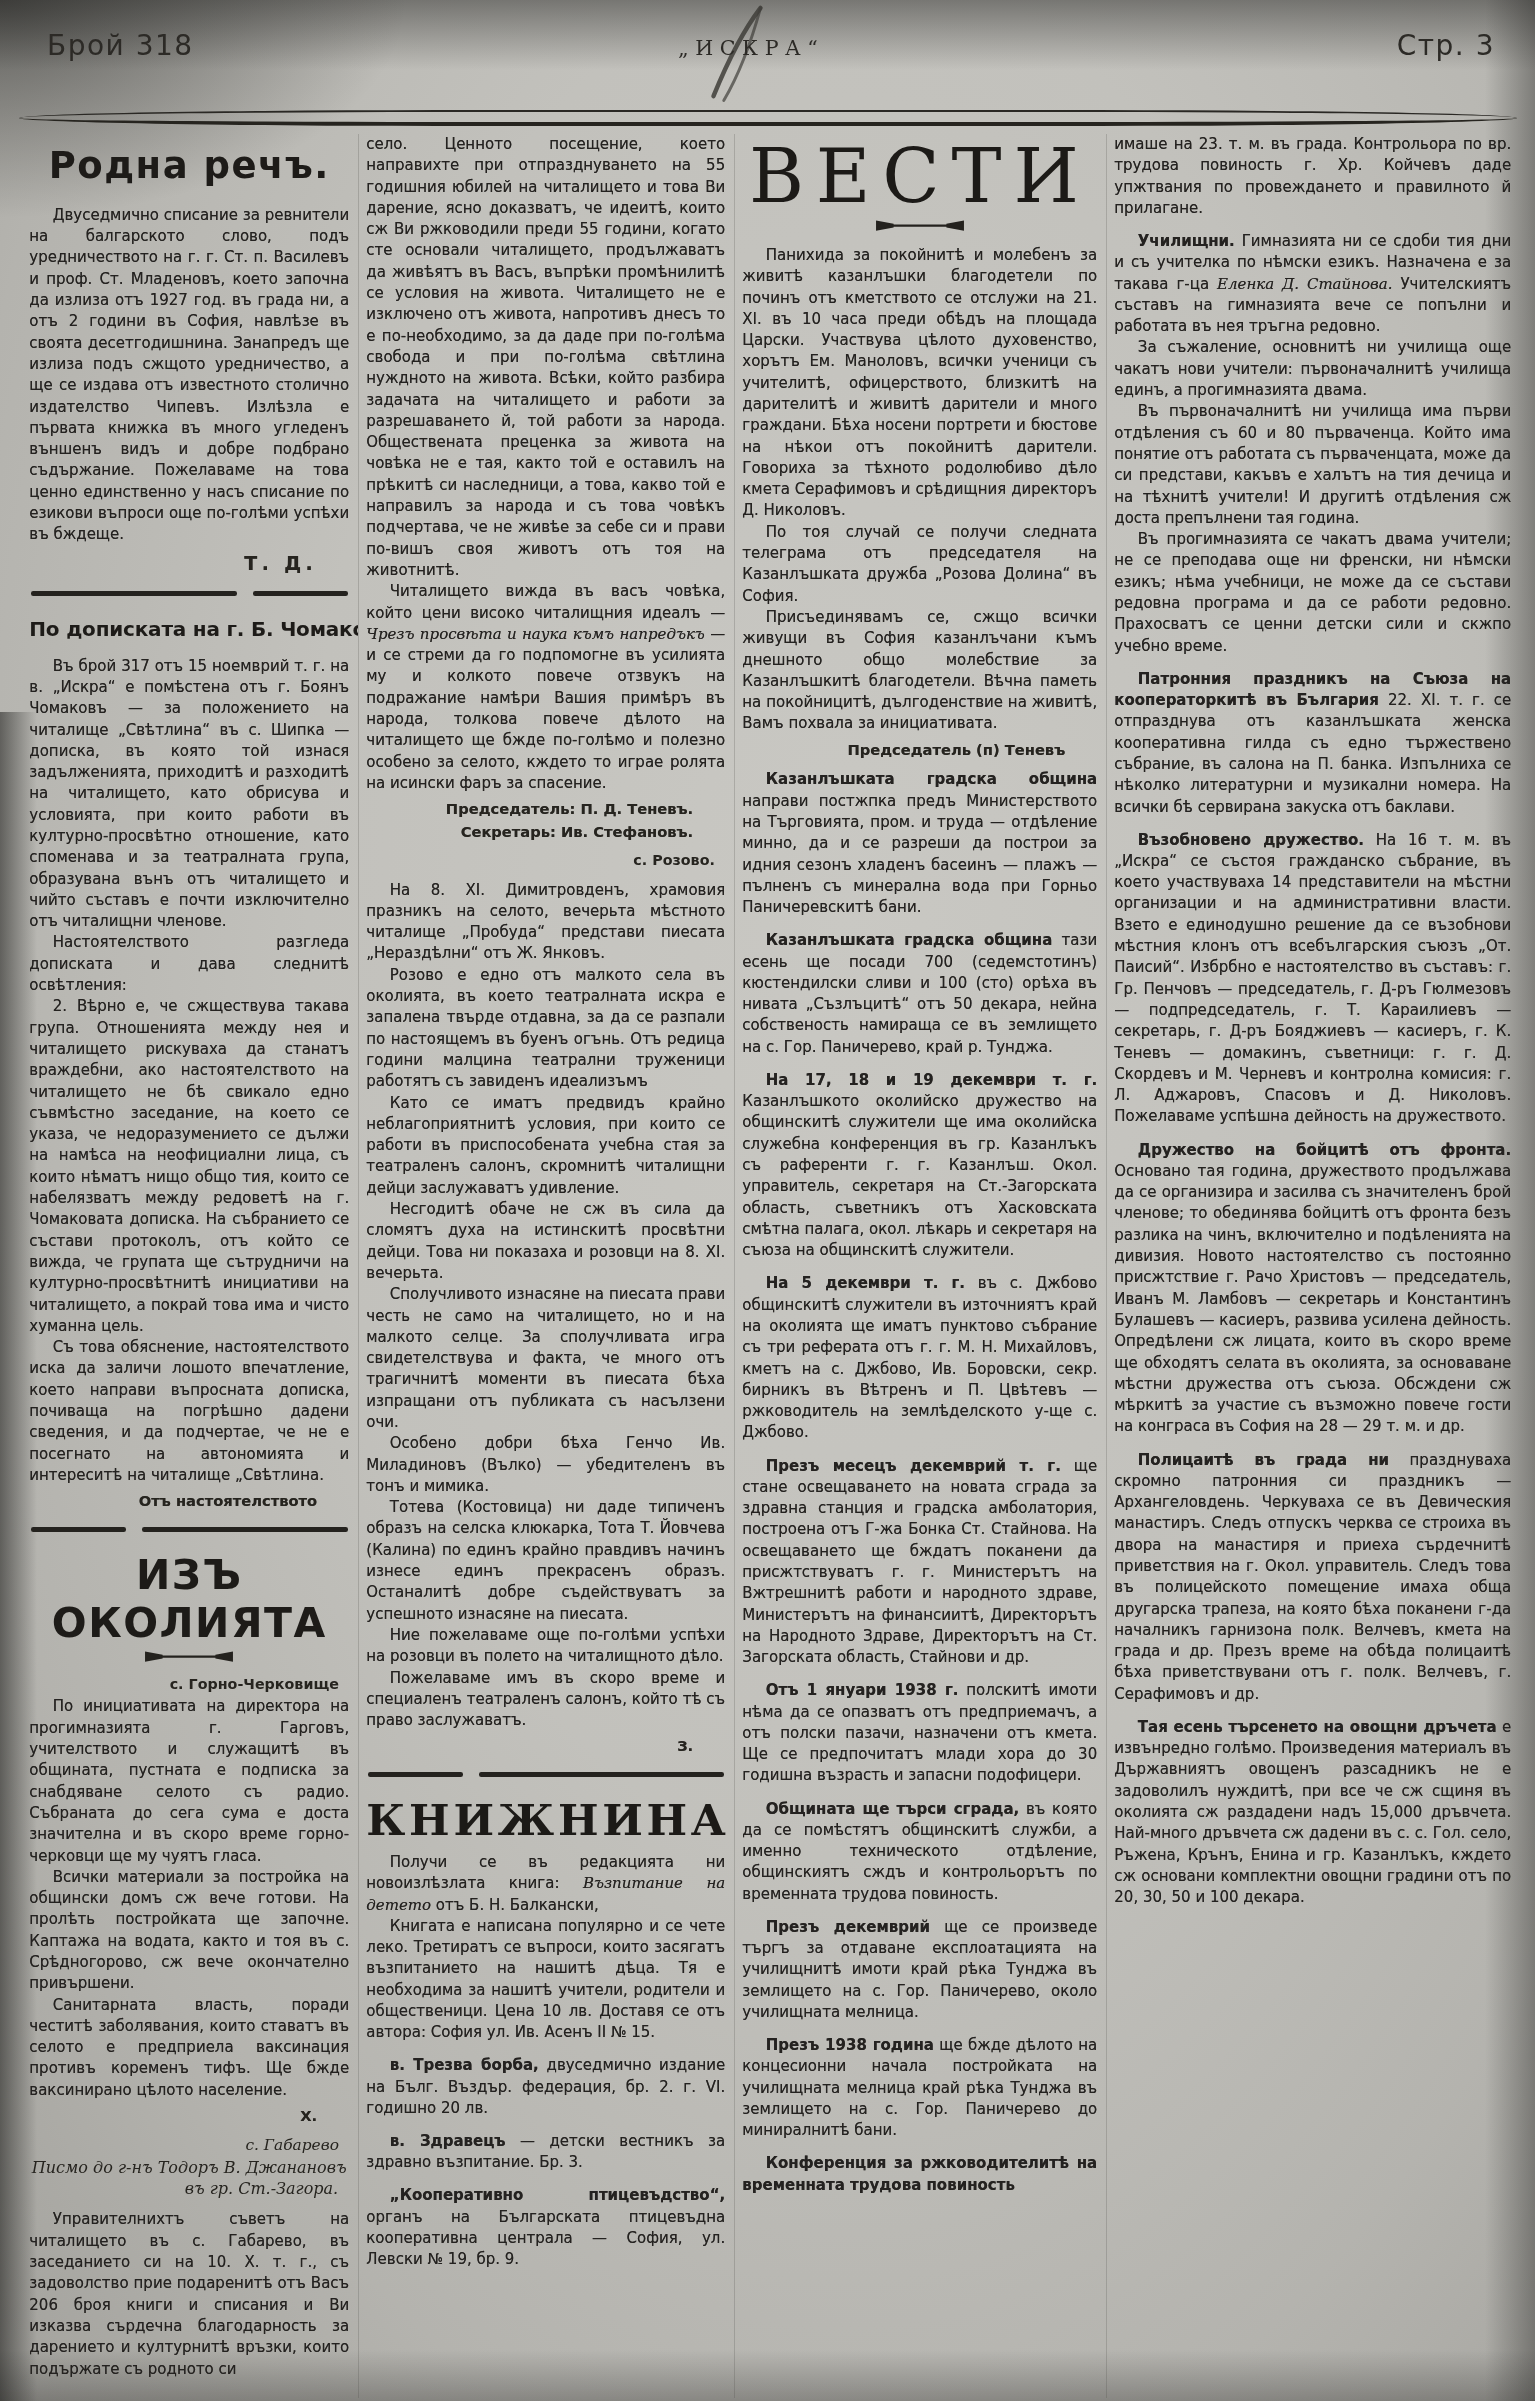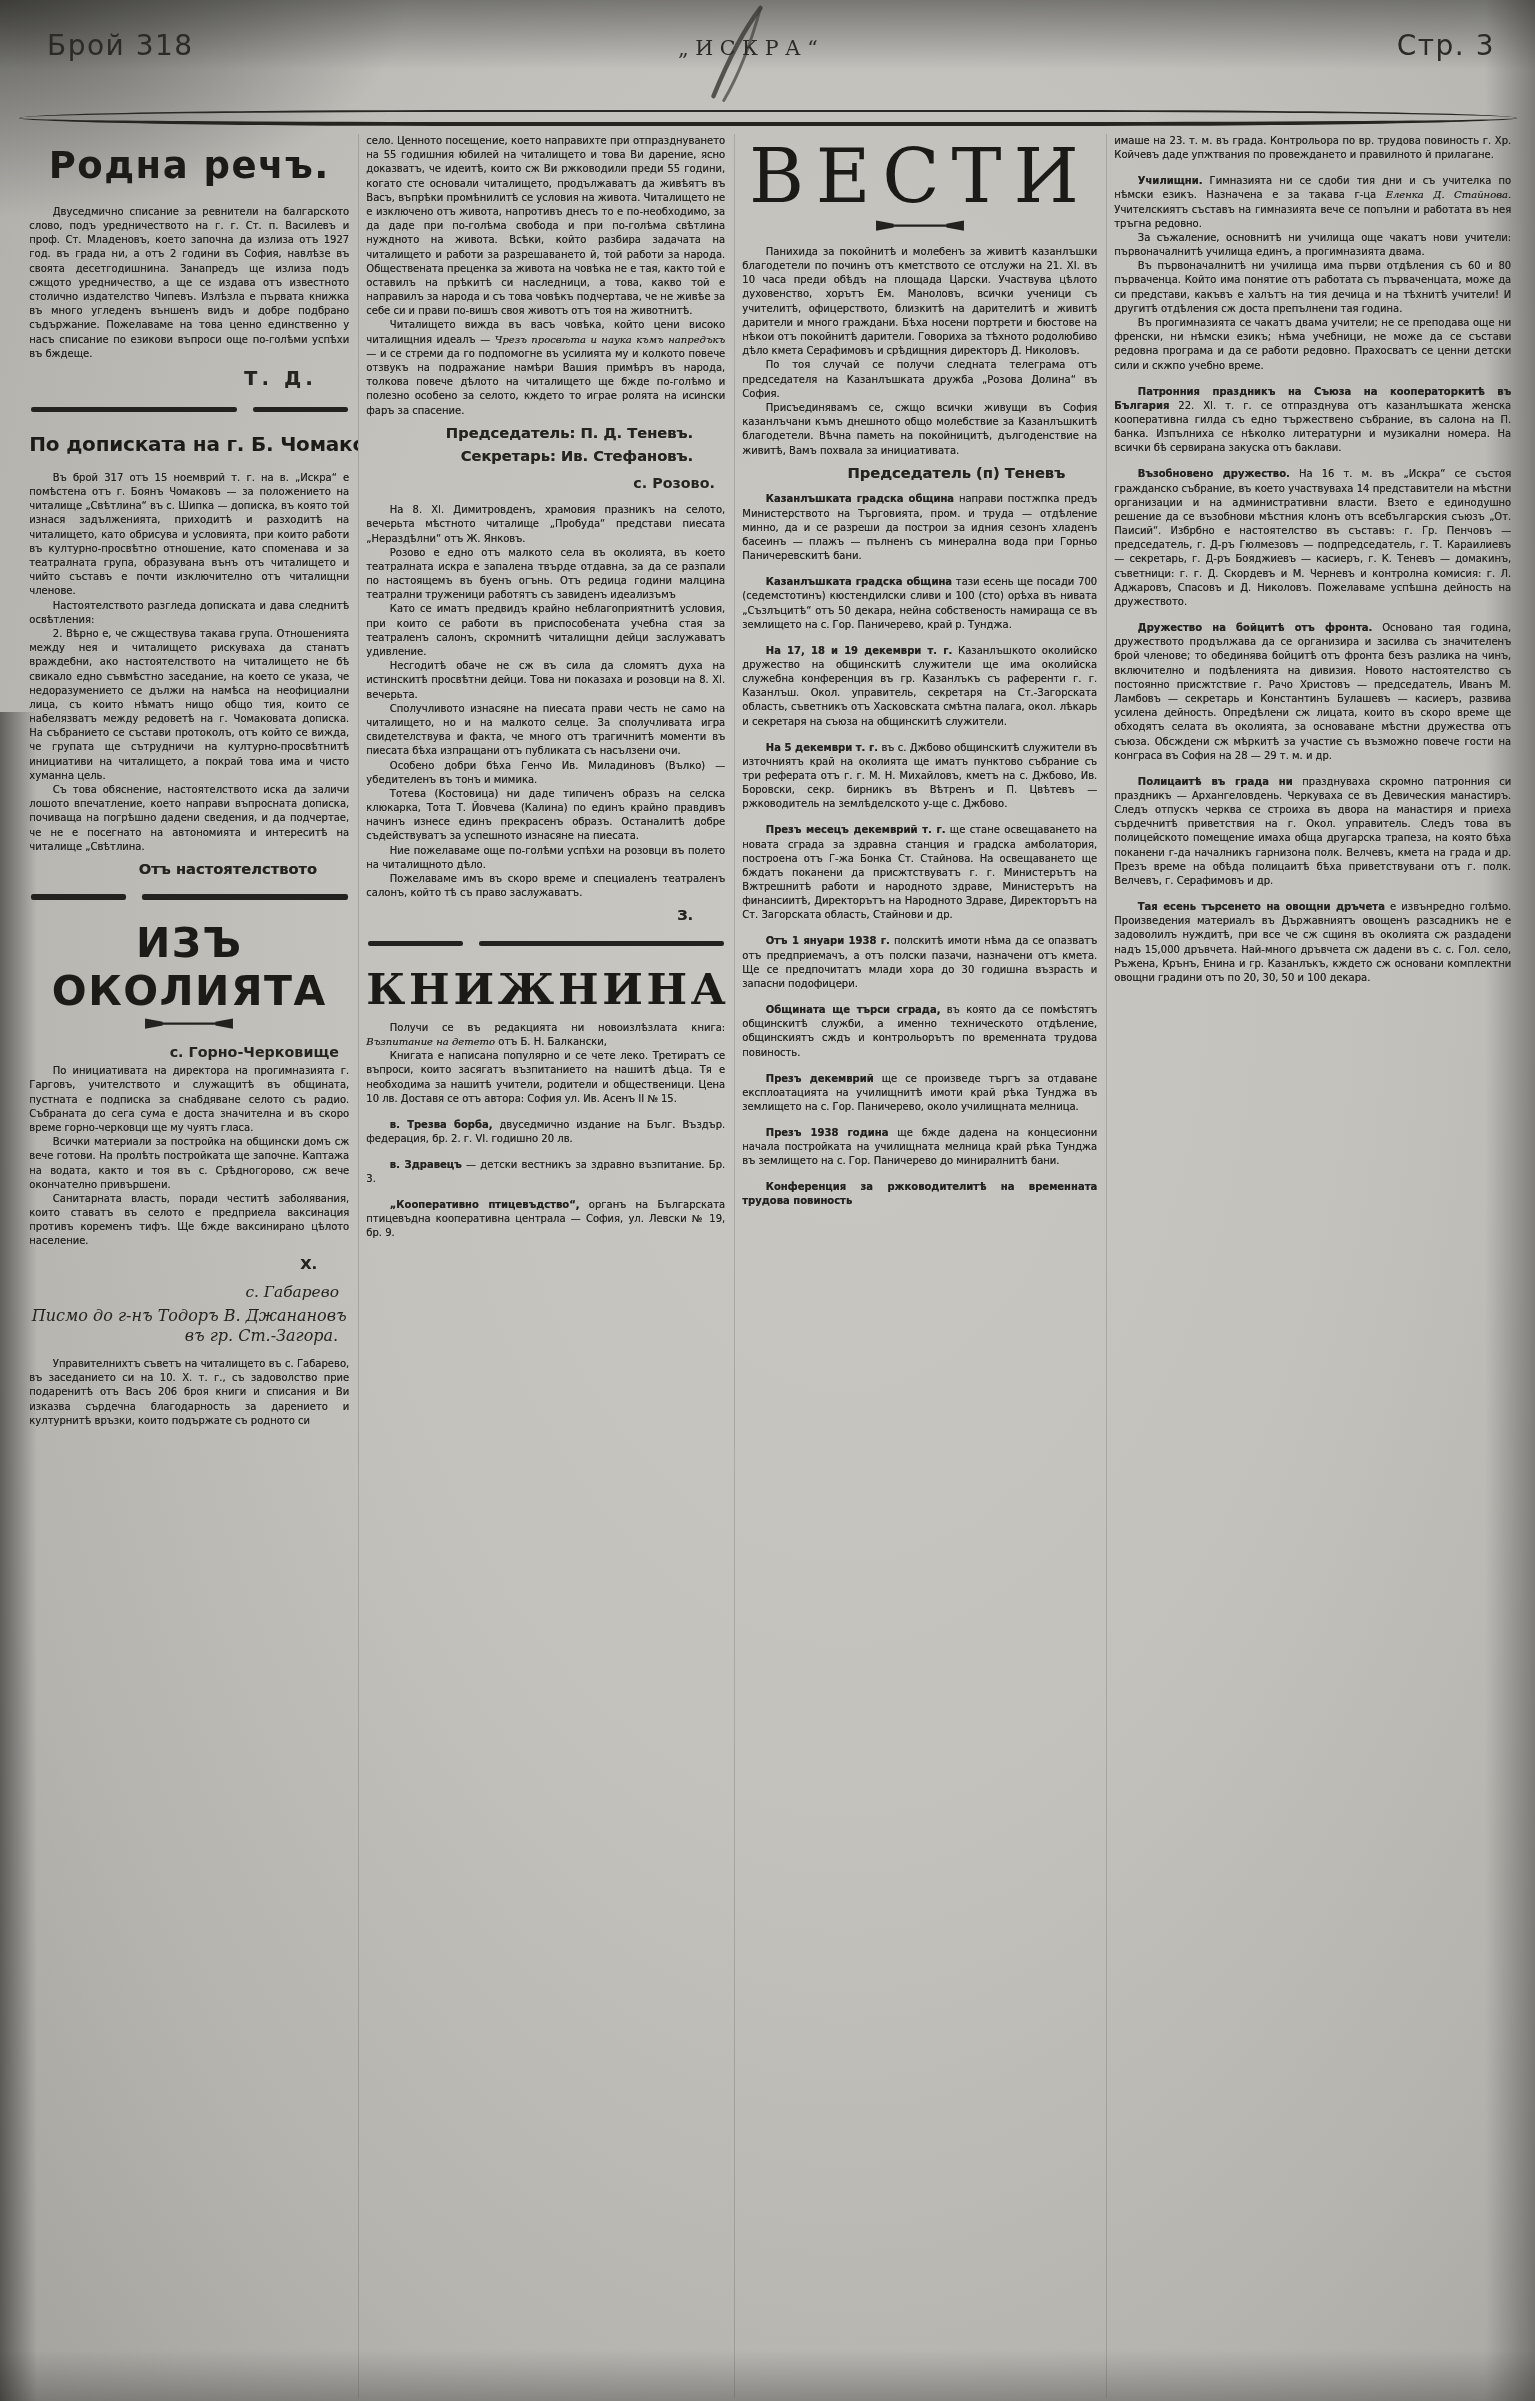--- a/index.html
+++ b/index.html
@@ -26,21 +26,21 @@
   .mast-rule{position:absolute;top:110px;left:19px;right:19px;height:9.5px;
     border-top:2.2px solid #2a2824;border-bottom:4.4px solid #26241f;border-radius:60%/100%;}
 
   .pen{position:absolute;top:1.5px;left:687px;width:125px;height:125px;}
 
   .cols{position:absolute;top:134px;left:22px;right:16px;bottom:2.9px;display:grid;
     grid-template-columns:336px 376px 372px 1fr;}
   .col{overflow:hidden;padding:0 8.8px 0 7.3px;}
   .col + .col{border-left:0.7px solid rgba(70,68,62,.22);}
 
-  .par{margin:0;text-align:justify;text-indent:23.5px;font-size:10px;line-height:1.42;
+  .par{margin:0;text-align:justify;text-indent:23.5px;font-size:15px;line-height:1.42;
     color:#242220;text-shadow:0 0 0.4px rgba(35,33,30,.65);}
   .par.ni{text-indent:0;}
   .par.gap{margin-top:11.8px;}
   .par b{font-weight:bold;}
   .par i{font-style:italic;font-family:"DejaVu Serif",serif;}
 
   .sig{text-align:right;font-weight:bold;font-size:14.7px;margin:5.9px 32px 4.4px 0;text-shadow:0 0 0.4px rgba(35,33,30,.6);}
   .sig.big{font-size:19px;letter-spacing:4.4px;margin-top:6px;}
   .dateline{text-align:right;font-weight:bold;font-size:14.3px;margin:11.8px 10.3px 4.4px 0;}
   .dateline.it{font-style:italic;font-family:"DejaVu Serif",serif;font-weight:normal;font-size:15.4px;}
@@ -159,21 +159,21 @@
         <p class="par"><span>Присъединявамъ се, сжщо всички живущи въ София казанлъчани къмъ днешното общо молебствие за Казанлъшкитѣ благодетели. Вѣчна паметь на покойницитѣ, дългоденствие на живитѣ, Вамъ похвала за инициативата.</span></p>
         <div class="sig">Председатель (п) Теневъ</div>
         <p class="par gap"><b>Казанлъшката градска община</b><span> направи постжпка предъ Министерството на Търговията, пром. и труда — отдѣление минно, да и се разреши да построи за идния сезонъ хладенъ басеинъ — плажъ — пълненъ съ минерална вода при Горньо Паничеревскитѣ бани.</span></p>
         <p class="par gap"><b>Казанлъшката градска община</b><span> тази есень ще посади 700 (седемстотинъ) кюстендилски сливи и 100 (сто) орѣха въ нивата „Съзлъцитѣ“ отъ 50 декара, нейна собственость намираща се въ землището на с. Гор. Паничерево, край р. Тунджа.</span></p>
         <p class="par gap"><b>На 17, 18 и 19 декември т. г.</b><span> Казанлъшкото околийско дружество на общинскитѣ служители ще има околийска служебна конференция въ гр. Казанлъкъ съ раференти г. г. Казанлъш. Окол. управитель, секретаря на Ст.-Загорската область, съветникъ отъ Хасковската смѣтна палага, окол. лѣкарь и секретаря на съюза на общинскитѣ служители.</span></p>
         <p class="par gap"><b>На 5 декември т. г.</b><span> въ с. Джбово общинскитѣ служители въ източниятъ край на околията ще иматъ пунктово събрание съ три реферата отъ г. г. М. Н. Михайловъ, кметъ на с. Джбово, Ив. Боровски, секр. бирникъ въ Вѣтренъ и П. Цвѣтевъ — ржководитель на землѣделското у-ще с. Джбово.</span></p>
         <p class="par gap"><b>Презъ месецъ декемврий т. г.</b><span> ще стане освещаването на новата сграда за здравна станция и градска амболатория, построена отъ Г-жа Бонка Ст. Стайнова. На освещаването ще бждатъ поканени да присжтствуватъ г. г. Министерътъ на Вжтрешнитѣ работи и народното здраве, Министерътъ на финансиитѣ, Директорътъ на Народното Здраве, Директорътъ на Ст. Загорската область, Стайнови и др.</span></p>
         <p class="par gap"><b>Отъ 1 януари 1938 г.</b><span> полскитѣ имоти нѣма да се опазватъ отъ предприемачъ, а отъ полски пазачи, назначени отъ кмета. Ще се предпочитатъ млади хора до 30 годишна възрасть и запасни подофицери.</span></p>
         <p class="par gap"><b>Общината ще търси сграда,</b><span> въ която да се помѣстятъ общинскитѣ служби, а именно техническото отдѣление, общинскиятъ сждъ и контрольорътъ по временната трудова повиность.</span></p>
         <p class="par gap"><b>Презъ декемврий</b><span> ще се произведе търгъ за отдаване експлоатацията на училищнитѣ имоти край рѣка Тунджа въ землището на с. Гор. Паничерево, около училищната мелница.</span></p>
-        <p class="par gap"><b>Презъ 1938 година</b><span> ще бжде дадена на концесионни начала постройката на училищната мелница край рѣка Тунджа въ землището на с. Гор. Паничерево до миниралнитѣ бани.</span></p>
+        <p class="par gap"><b>Презъ 1938 година</b><span> ще бжде дѣлото на концесионни начала постройката на училищната мелница край рѣка Тунджа въ землището на с. Гор. Паничерево до миниралнитѣ бани.</span></p>
         <p class="par gap"><b>Конференция за ржководителитѣ на временната трудова повиность</b></p>
       </div>
     <div class="col">
         <p class="par ni"><span>имаше на 23. т. м. въ града. Контрольора по вр. трудова повиность г. Хр. Койчевъ даде упжтвания по провеждането и правилното й прилагане.</span></p>
         <p class="par gap"><b>Училищни.</b><span> Гимназията ни се сдоби тия дни и съ учителка по нѣмски езикъ. Назначена е за такава г-ца </span><i>Еленка Д. Стайнова.</i><span> Учителскиятъ съставъ на гимназията вече се попълни и работата въ нея тръгна редовно.</span></p>
         <p class="par"><span>За съжаление, основнитѣ ни училища още чакатъ нови учители: първоначалнитѣ училища единъ, а прогимназията двама.</span></p>
         <p class="par"><span>Въ първоначалнитѣ ни училища има първи отдѣления съ 60 и 80 първаченца. Който има понятие отъ работата съ първаченцата, може да си представи, какъвъ е халътъ на тия дечица и на тѣхнитѣ учители! И другитѣ отдѣления сж доста препълнени тая година.</span></p>
         <p class="par"><span>Въ прогимназията се чакатъ двама учители; не се преподава още ни френски, ни нѣмски езикъ; нѣма учебници, не може да се състави редовна програма и да се работи редовно. Прахосватъ се ценни детски сили и скжпо учебно време.</span></p>
         <p class="par gap"><b>Патронния праздникъ на Съюза на кооператоркитѣ въ България</b><span> 22. XI. т. г. се отпразднува отъ казанлъшката женска кооперативна гилда съ едно тържествено събрание, въ салона на П. банка. Изпълниха се нѣколко литературни и музикални номера. На всички бѣ сервирана закуска отъ баклави.</span></p>
         <p class="par gap"><b>Възобновено дружество.</b><span> На 16 т. м. въ „Искра“ се състоя гражданско събрание, въ което участвуваха 14 представители на мѣстни организации и на административни власти. Взето е единодушно решение да се възобнови мѣстния клонъ отъ всебългарския съюзъ „От. Паисий“. Избрбно е настоятелство въ съставъ: г. Гр. Пенчовъ — председатель, г. Д-ръ Гюлмезовъ — подпредседатель, г. Т. Караилиевъ — секретарь, г. Д-ръ Бояджиевъ — касиеръ, г. К. Теневъ — домакинъ, съветници: г. г. Д. Скордевъ и М. Черневъ и контролна комисия: г. Л. Аджаровъ, Спасовъ и Д. Николовъ. Пожелаваме успѣшна дейность на дружеството.</span></p>

